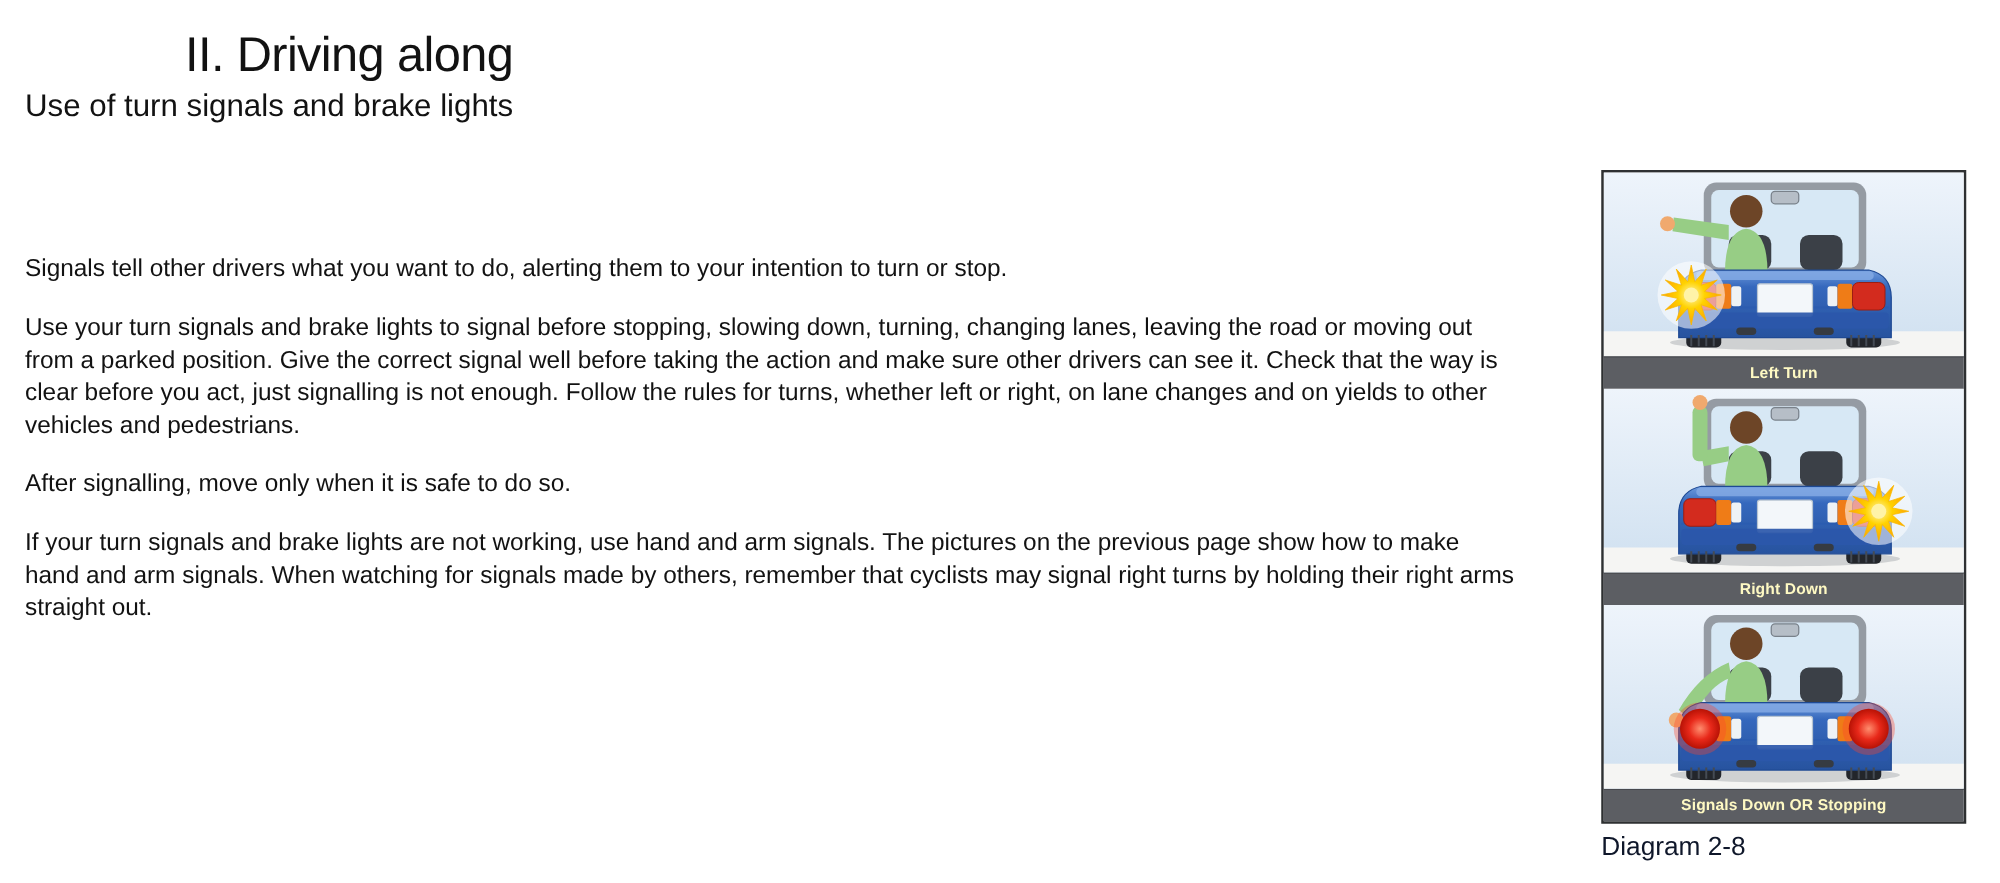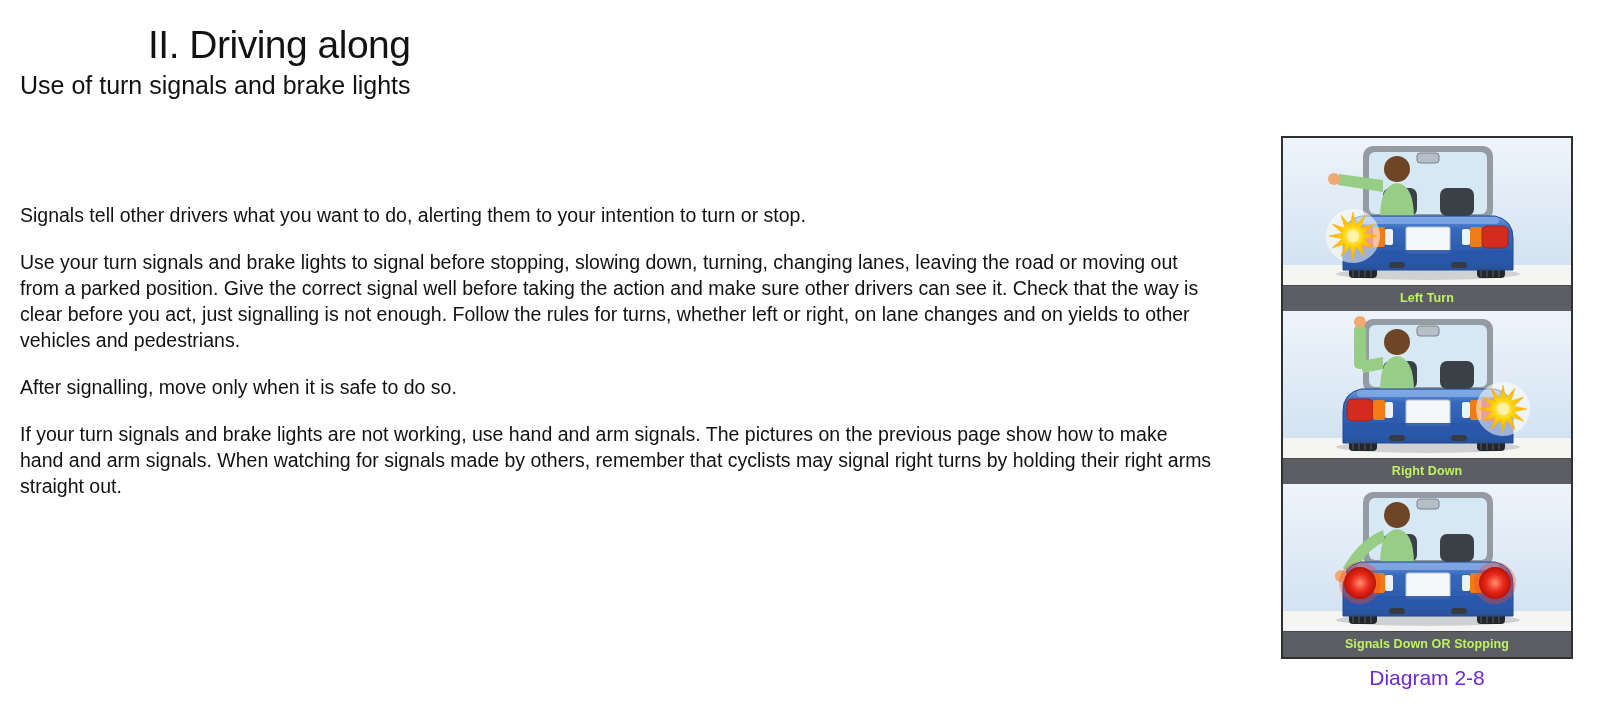--- a/index.html
+++ b/index.html
@@ -7,21 +7,21 @@
         font-family:"Liberation Sans",sans-serif;color:#121212;}
   .hdr{position:absolute;left:20px;top:22px;}
   .title{margin:0;font-size:39px;line-height:46px;font-weight:400;letter-spacing:-0.5px;text-align:right;}
   .subtitle{margin:2px 0 17px 0;font-size:25px;line-height:30px;font-weight:400;}
   .bodycol{position:absolute;left:20px;top:158px;width:1192px;margin-top:44px;}
   .para{margin:0 0 21px 0;font-size:19.5px;line-height:26px;}
   .diagram{position:absolute;left:1281px;top:136px;width:292px;}
   .dg-box{border:2px solid #2e3032;background:#ffffff;}
   .panel{width:288px;}
   .panel svg{display:block;}
-  .panel-label{height:25px;line-height:25px;background:#5c5e63;color:#bef264;text-align:center;
+  .panel-label{height:25px;line-height:25px;background:#5c5e63;color:#fef9c3;text-align:center;
                font-size:12.5px;font-weight:bold;letter-spacing:0.1px;
                border-top:1px solid #47494e;box-sizing:content-box;}
   .dg-caption{margin-top:7px;font-size:21px;line-height:24px;color:#e32119;}
 </style>
 </head>
 <body>
 
 <div class="page">
 
   <header class="hdr">
@@ -226,16 +226,16 @@
             <line x1="216" y1="130" x2="216" y2="139" stroke="#454b54" stroke-width="1.6"></line>
             <circle cx="58" cy="92" r="6" fill="#f0a96e"></circle>
             <circle cx="77" cy="99" r="21" fill="#ff442a" opacity="0.35"></circle>
             <circle cx="77" cy="99" r="16" fill="url(#brk2)"></circle>
             <circle cx="212" cy="99" r="21" fill="#ff442a" opacity="0.35"></circle>
             <circle cx="212" cy="99" r="16" fill="url(#brk2)"></circle>
           </svg>
           <div class="panel-label">Signals Down OR Stopping</div>
         </div>
       </div>
-    <div class="dg-caption" style="color: #6d28d9; text-align: center;">Diagram 2-8</div>
+    <div class="dg-caption" style="color: #0f172a;">Diagram 2-8</div>
   </aside>
 
 </div>
 
 </body></html>

